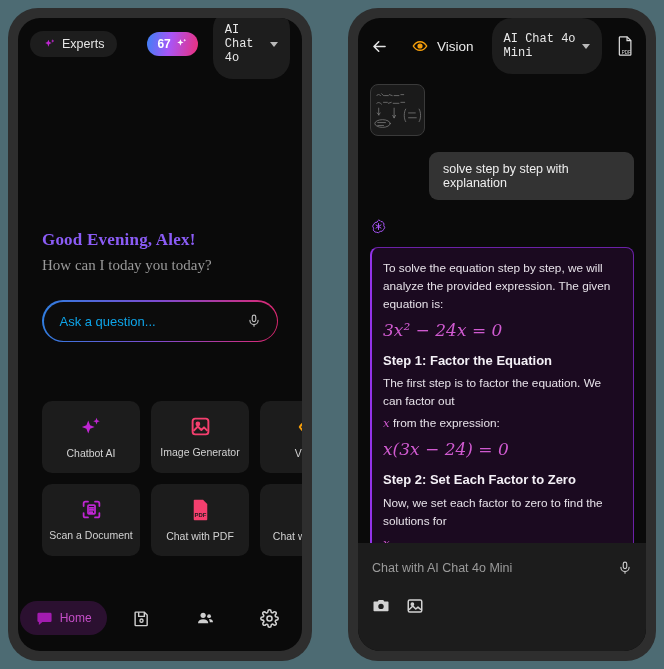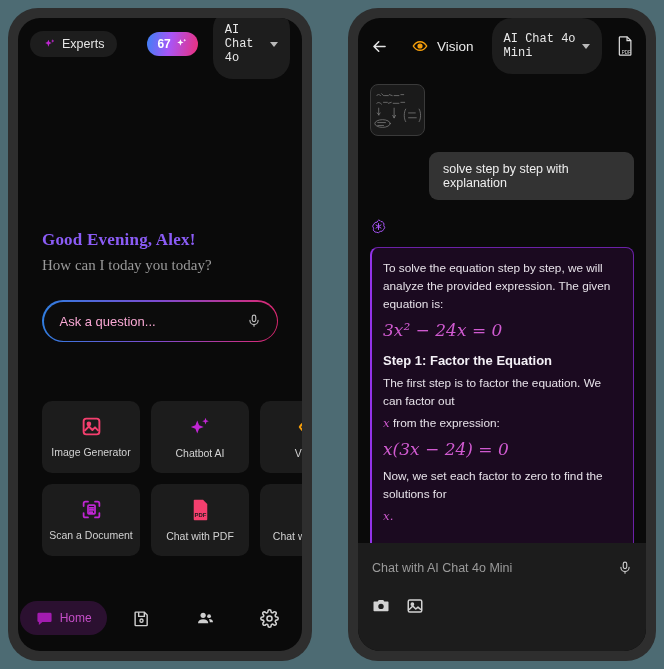--- a/index.html
+++ b/index.html
@@ -60,21 +60,21 @@
   .ask-wrap { padding: 0 24px; margin-top: 26px; }
   .ask-box {
     position: relative; height: 42px; border-radius: 21px;
     background: linear-gradient(95deg, #2f7ee0 0%, #7c4bd0 48%, #e0276f 100%);
     padding: 1.5px;
   }
   .ask-inner {
     width: 100%; height: 100%; border-radius: 20px; background: #0c0c0c;
     display: flex; align-items: center; padding: 0 16px;
   }
-  .ask-ph { color: #f9a8d4; font-size: 13px; flex: 1; }
+  .ask-ph { color: #0ea5e9; font-size: 13px; flex: 1; }
 
   .cards {
     position: absolute; left: 24px; top: 383px;
     display: grid; grid-template-columns: repeat(3, 98px);
     gap: 11px;
   }
   .card {
     width: 98px; height: 72px; background: #1c1c1c; border-radius: 10px;
     display: flex; flex-direction: column; align-items: center;
     justify-content: center; gap: 9px;
@@ -189,37 +189,37 @@
             </svg>
           </span>
         </div>
       </div>
     </div>
 
     <div class="cards">
 
       <div class="card">
         <span class="ico">
+          <svg width="22" height="22" viewBox="0 0 24 24" fill="#c026d3">
+            <path d="M9 5l2 5 5 2-5 2-2 5-2-5-5-2 5-2z"></path>
+            <path d="M18 2l1 2.6 2.6 1-2.6 1-1 2.6-1-2.6-2.6-1 2.6-1z"></path>
+          </svg>
+        </span>
+        <span class="card-label">Chatbot AI</span>
+      </div>
+
+      <div class="card">
+        <span class="ico">
           <svg width="21" height="21" viewBox="0 0 24 24" fill="none" stroke="#f43f6e" stroke-width="2.2">
             <rect x="3" y="3" width="18" height="18" rx="3"></rect>
             <circle cx="9" cy="9" r="1.6" fill="#f43f6e"></circle>
             <path d="M4 17l5-5 4 4 3-3 4 4" stroke-linejoin="round"></path>
           </svg>
         </span>
         <span class="card-label">Image Generator</span>
-      </div>
-
-      <div class="card">
-        <span class="ico">
-          <svg width="22" height="22" viewBox="0 0 24 24" fill="#c026d3">
-            <path d="M9 5l2 5 5 2-5 2-2 5-2-5-5-2 5-2z"></path>
-            <path d="M18 2l1 2.6 2.6 1-2.6 1-1 2.6-1-2.6-2.6-1 2.6-1z"></path>
-          </svg>
-        </span>
-        <span class="card-label">Chatbot AI</span>
       </div>
 
       <div class="card">
         <span class="ico">
           <svg width="22" height="22" viewBox="0 0 24 24" fill="none" stroke="#f59e0b" stroke-width="2.2">
             <path d="M2 12s3.6-6.5 10-6.5S22 12 22 12s-3.6 6.5-10 6.5S2 12 2 12z"></path>
             <circle cx="12" cy="12" r="2.8"></circle>
           </svg>
         </span>
         <span class="card-label">Vision</span>
@@ -360,20 +360,21 @@
 
       <div class="ai-bubble">
         <p>To solve the equation step by step, we will analyze the provided expression. The given equation is:</p>
         <div class="math">3x² − 24x = 0</div>
         <h3>Step 1: Factor the Equation</h3>
         <p>The first step is to factor the equation. We can factor out</p>
         <p>
           <span class="math-inline">x</span><span> from the expression:</span>
         </p>
         <div class="math">x(3x − 24) = 0</div>
+        <h3>Step 2: Set Each Factor to Zero</h3>
         <p>Now, we set each factor to zero to find the solutions for</p>
         <p class="math-inline">x.</p>
 
       </div>
 
     </div>
 
     <div class="r-input">
       <div class="r-input-row">
         <span class="r-ph">Chat with AI Chat 4o Mini</span>

